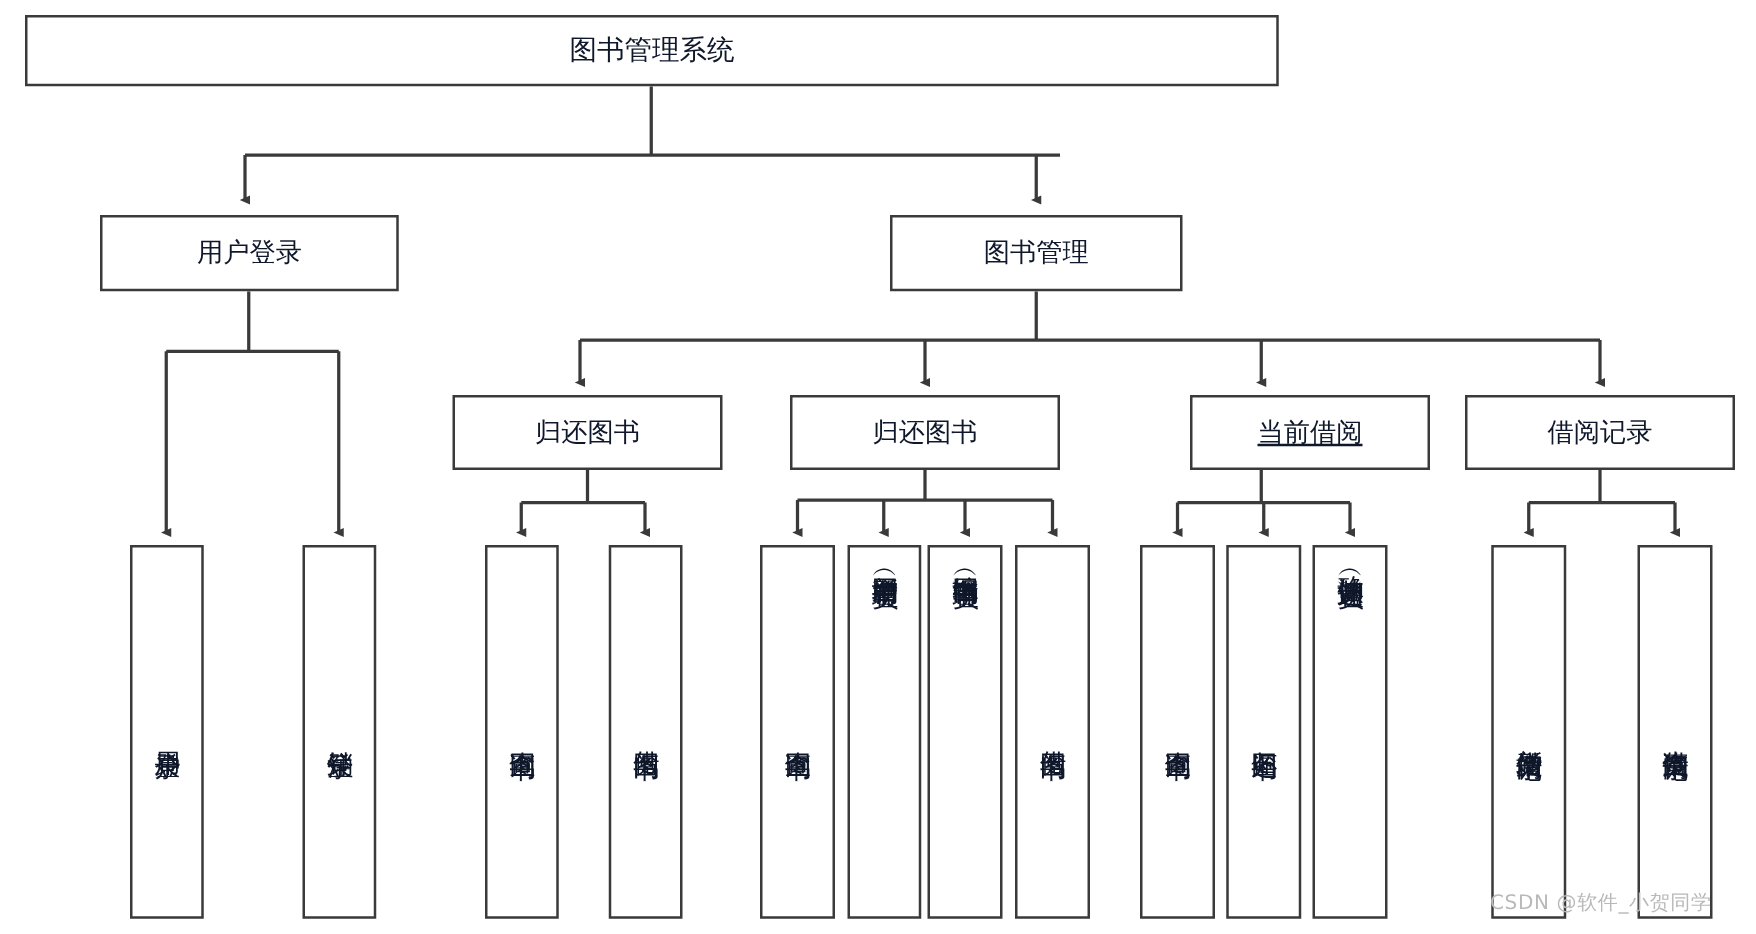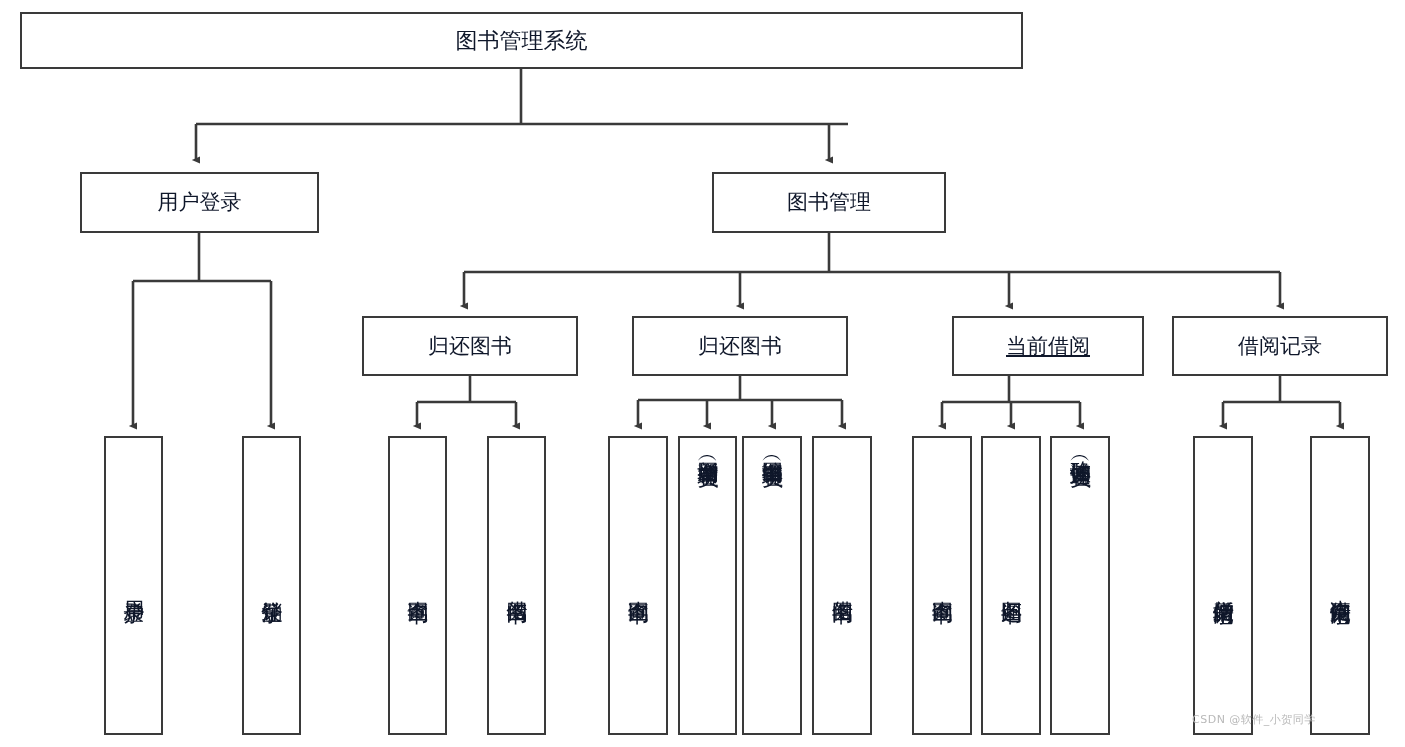--- a/index.html
+++ b/index.html
@@ -63,21 +63,21 @@
     white-space: nowrap;
   }
   .node.vertical.centered {
     align-items: center;
     padding-top: 0;
   }
   #watermark {
     position: absolute;
     left: 1192px;
     top: 712px;
-    font-size: 11px;
+    font-size: 16px;
     color: #b9b9b9;
     letter-spacing: 0.5px;
     white-space: nowrap;
     z-index: 5;
   }
 </style>
 </head>
 <body>
 
 <div id="diagram-root">

